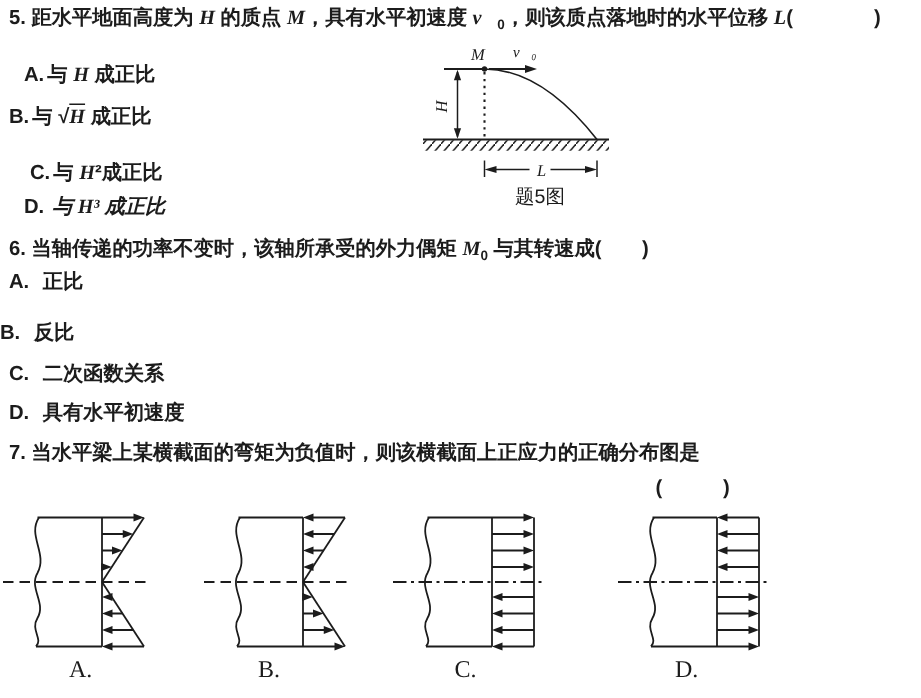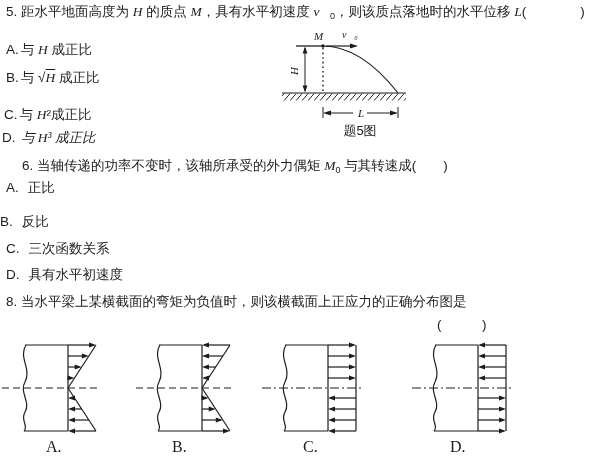--- a/index.html
+++ b/index.html
@@ -1,46 +1,46 @@
 <!DOCTYPE html>
 <html><head>
 <meta charset="utf-8">
 <style>
   html,body{margin:0;padding:0;background:#ffffff;}
   body{
     position:relative;width:614px;height:465px;overflow:hidden;
     font-family:"Liberation Sans","DejaVu Sans",sans-serif;
     color:#1c1c1c;font-size:13.5px;
   }
-  .line{position:absolute;white-space:nowrap;line-height:1.25;}
+  .line{position:absolute;white-space:nowrap;line-height:1.25;font-weight:bold;}
   .i{font-style:italic;font-family:"Liberation Serif","DejaVu Serif",serif;}
   .sub{font-size:9px;vertical-align:-3px;}
   .radicand{text-decoration:overline;}
   .opt-label{margin-right:9px;}
   .opt-label-tight{margin-right:2px;}
   .dgm{position:absolute;top:342px;width:105px;height:92px;}
   .dgm-label{position:absolute;top:438px;font-size:16px;
     font-family:"Liberation Serif","DejaVu Serif",serif;}
   svg text{font-family:"Liberation Serif","DejaVu Serif",serif;fill:#1c1c1c;}
 </style>
 </head>
 <body>
 
 <div class="line" style="top:4px;left:6px"><span>5.  距水平地面高度为 </span><span class="i">H</span><span> 的质点 </span><span class="i">M</span><span>，具有水平初速度 </span><span class="i">v⃗</span><span class="sub">0</span><span>，则该质点落地时的水平位移 </span><span class="i">L</span><span>(　　　　)</span></div>
 
-<div class="line" style="top:42px;left:6px">
+<div class="line" style="top:42px;left:16px">
   <span class="opt-label-tight">A.</span><span><span>与 </span><span class="i">H</span><span> 成正比</span></span>
 </div>
 <div class="line" style="top:70px;left:6px">
   <span class="opt-label-tight">B.</span><span><span>与 </span><span>√</span><span class="i radicand">H</span><span> 成正比</span></span>
 </div>
-<div class="line" style="top:107px;left:4px">
+<div class="line" style="top:107px;left:20px">
   <span class="opt-label-tight">C.</span><span><span>与 </span><span class="i">H</span><span>²</span><span>成正比</span></span>
 </div>
-<div class="line" style="top:130px;left:2px">
+<div class="line" style="top:130px;left:16px">
   <span class="opt-label-tight">D.</span><span><span class="i"> 与 </span><span class="i">H</span><span class="i">³ </span><span class="i">成正比</span></span>
 </div>
 
 <svg style="position:absolute;left:276px;top:26px" width="150" height="116" viewBox="0 0 150 116">
   <defs>
     <pattern id="hatch" width="6" height="7" patternUnits="userSpaceOnUse">
       <line x1="0" y1="7" x2="6" y2="0" stroke="#1c1c1c" stroke-width="1"></line>
     </pattern>
   </defs>
 
@@ -74,36 +74,36 @@
     <line x1="54" y1="87" x2="77" y2="87" stroke="#1c1c1c" stroke-width="1"></line>
     <line x1="91" y1="87" x2="115" y2="87" stroke="#1c1c1c" stroke-width="1"></line>
     <polygon points="47,87 55,84.6 55,89.4" fill="#1c1c1c"></polygon>
     <polygon points="122,87 114,84.6 114,89.4" fill="#1c1c1c"></polygon>
   </g>
   <text x="82" y="91" font-size="11" font-style="italic">L</text>
 
   <text x="84" y="109" font-size="13" text-anchor="middle" style="font-family:'Liberation Sans','DejaVu Sans',sans-serif">题5图</text>
 </svg>
 
-<div class="line" style="top:158px;left:22px"><span>6.  当轴传递的功率不变时，该轴所承受的外力偶矩 </span><span class="i">M</span><span class="sub">0</span><span> 与其转速成(　　)</span></div>
+<div class="line" style="top:158px;left:6px"><span>6.  当轴传递的功率不变时，该轴所承受的外力偶矩 </span><span class="i">M</span><span class="sub">0</span><span> 与其转速成(　　)</span></div>
 
 <div class="line" style="top:180px;left:6px">
   <span class="opt-label">A.</span><span>正比</span>
 </div>
 <div class="line" style="top:214px;left:0">
   <span class="opt-label">B.</span><span>反比</span>
 </div>
 <div class="line" style="top:241px;left:6px">
-  <span class="opt-label">C.</span><span>三次函数关系</span>
+  <span class="opt-label">C.</span><span>二次函数关系</span>
 </div>
 <div class="line" style="top:267px;left:6px">
   <span class="opt-label">D.</span><span>具有水平初速度</span>
 </div>
 
-<div class="line" style="top:294px;left:6px">8.  当水平梁上某横截面的弯矩为负值时，则该横截面上正应力的正确分布图是</div>
+<div class="line" style="top:294px;left:6px">7.  当水平梁上某横截面的弯矩为负值时，则该横截面上正应力的正确分布图是</div>
 
 <div class="line" style="top:317px;left:437px">(　　　)</div>
 
 <svg class="dgm" style="left:2px" viewBox="0 0 105 92">
     <path d="M24,3 C16,15 30,27 23,40 C17,50 29,60 23,70 C18,78 27,84 22,89" fill="none" stroke="#1c1c1c" stroke-width="1.2"></path>
     <line x1="23" y1="3" x2="66" y2="3" stroke="#1c1c1c" stroke-width="1.2"></line>
     <line x1="22" y1="89" x2="66" y2="89" stroke="#1c1c1c" stroke-width="1.2"></line>
     <line x1="66" y1="3" x2="66" y2="89" stroke="#1c1c1c" stroke-width="1.2"></line>
     <line x1="0" y1="46" x2="99" y2="46" stroke="#1c1c1c" stroke-width="1.2" stroke-dasharray="7,4"></line>
     <line x1="66" y1="3" x2="89" y2="3" stroke="#1c1c1c" stroke-width="1.2"></line>

